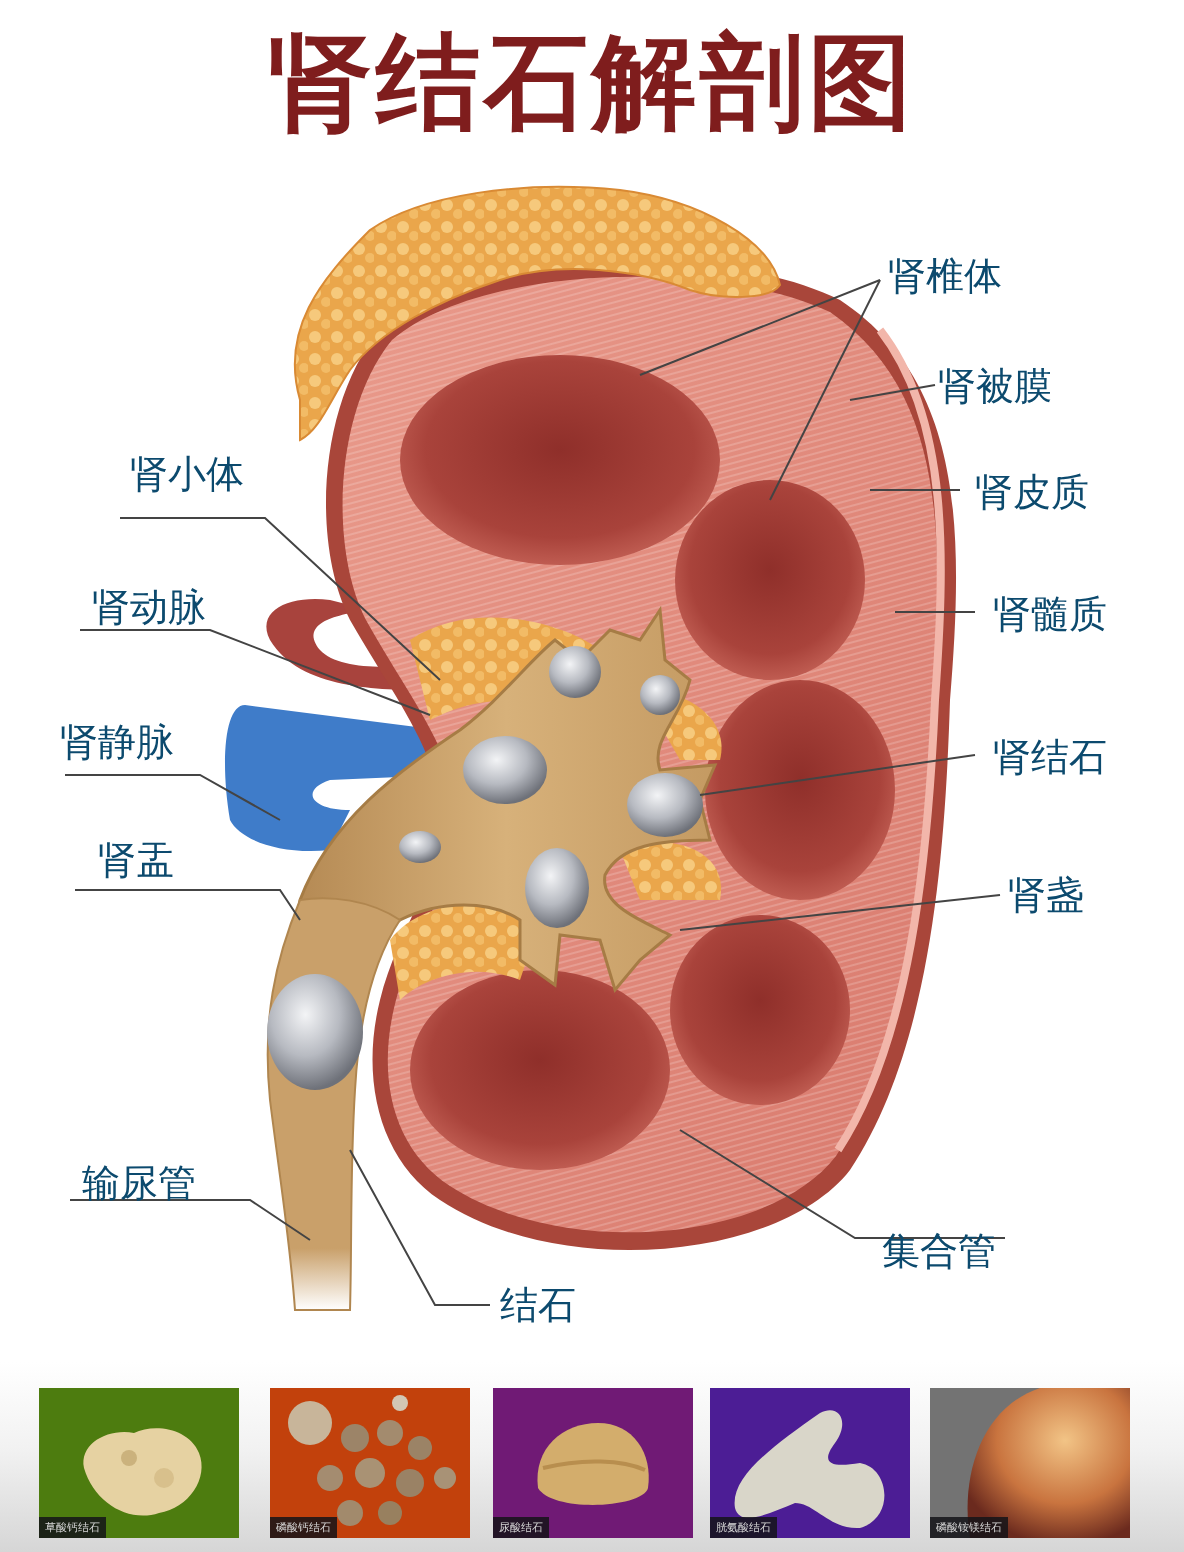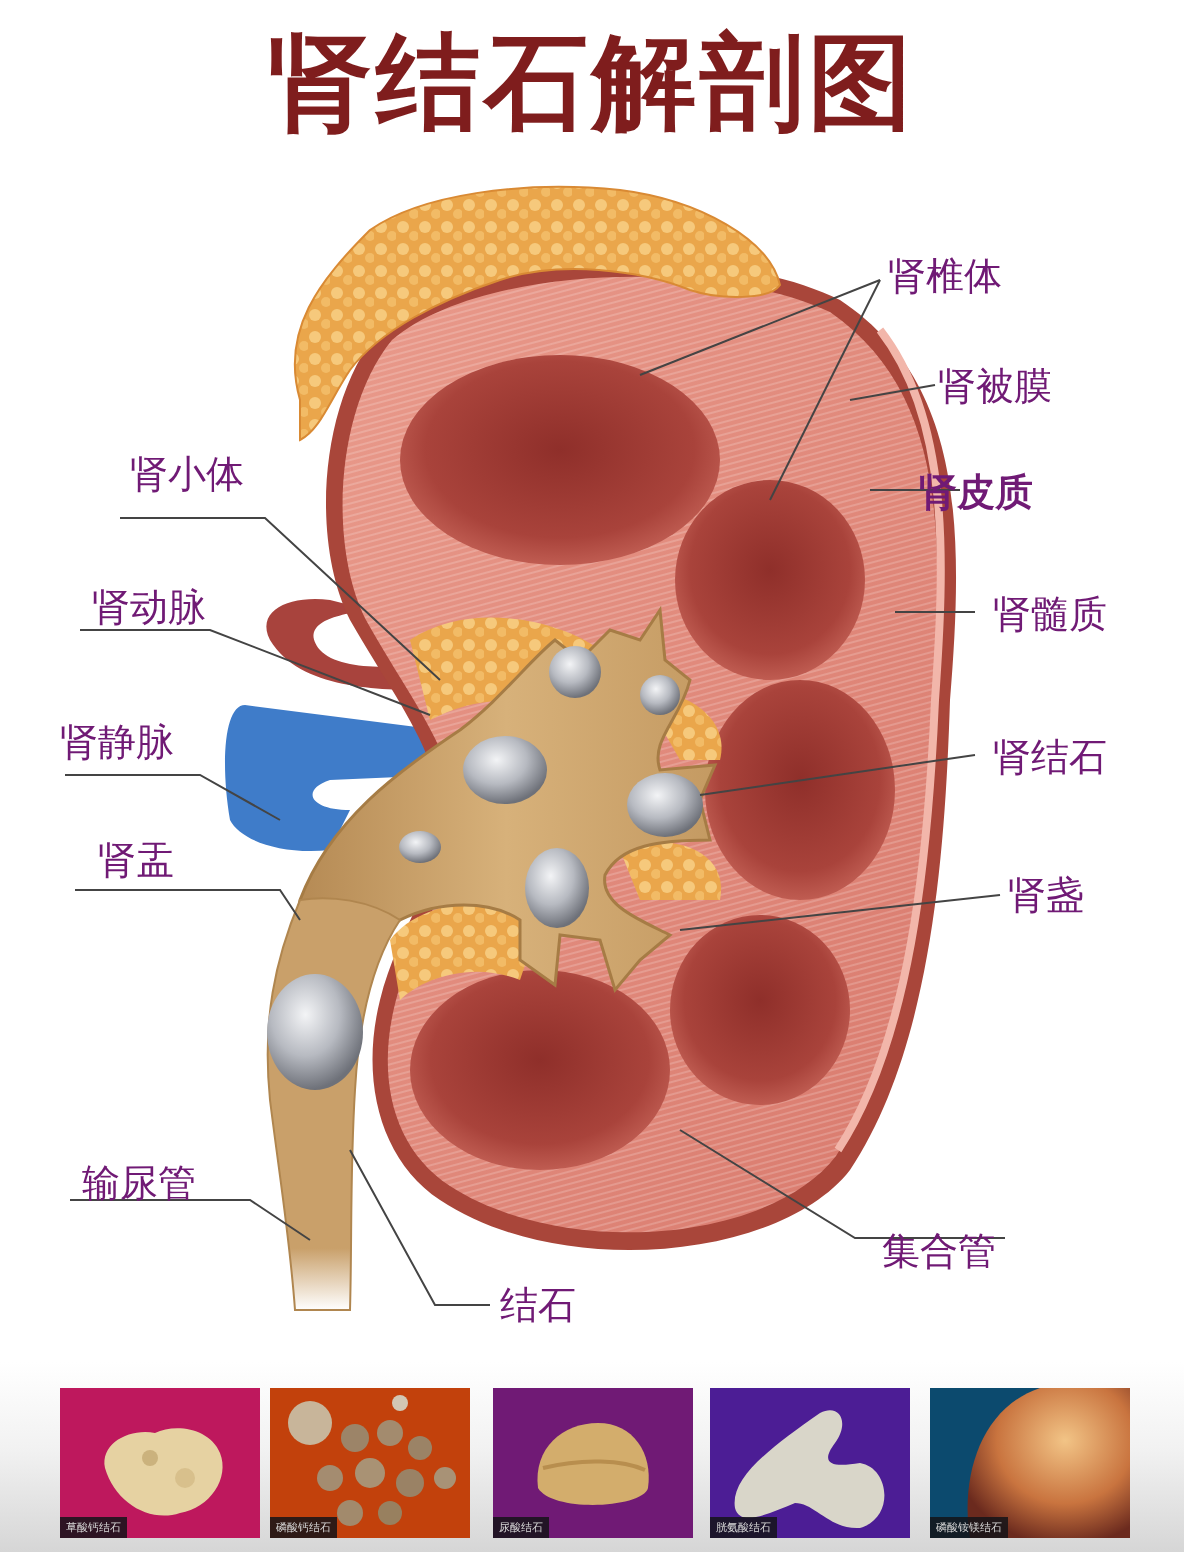--- a/index.html
+++ b/index.html
@@ -4,21 +4,21 @@
 <style>
   * { box-sizing: border-box; margin: 0; padding: 0; }
   html, body { width: 1184px; height: 1552px; background: #ffffff; overflow: hidden; }
   body { position: relative; font-family: "DejaVu Sans", "Liberation Sans", sans-serif; }
   .title {
     position: absolute; left: 0; top: 22px; width: 1184px; text-align: center;
     font-size: 104px; font-weight: bold; letter-spacing: 4px; line-height: 120px;
   }
   svg.diagram { position: absolute; left: 0; top: 0; width: 1184px; height: 1360px; }
   .label {
-    position: absolute; font-size: 38px; color: #701a75; line-height: 44px; white-space: nowrap;
+    position: absolute; font-size: 38px; color: #0c4a6e; line-height: 44px; white-space: nowrap;
   }
   .strip {
     position: absolute; left: 0; top: 1362px; width: 1184px; height: 190px;
     background: linear-gradient(180deg, #ffffff 0%, #f2f2f2 45%, #d6d6d6 100%);
   }
   .thumb {
     position: absolute; top: 1388px; width: 200px; height: 150px; overflow: hidden;
   }
   .thumb svg { width: 100%; height: 100%; display: block; }
   .caption {
@@ -120,35 +120,35 @@
     <polyline points="80,630 210,630 430,715"></polyline>
     <polyline points="65,775 200,775 280,820"></polyline>
     <polyline points="75,890 280,890 300,920"></polyline>
     <polyline points="70,1200 250,1200 310,1240"></polyline>
     <polyline points="490,1305 435,1305 350,1150"></polyline>
   </g>
 </svg>
 
 <div class="label" style="left:888px; top:254px;">肾椎体</div>
 <div class="label" style="left:938px; top:364px;">肾被膜</div>
-<div class="label" style="left:919px; top:470px;font-weight:bold;">肾皮质</div>
+<div class="label" style="left:975px; top:470px;">肾皮质</div>
 <div class="label" style="left:993px; top:592px;">肾髓质</div>
 <div class="label" style="left:993px; top:735px;">肾结石</div>
 <div class="label" style="left:1008px; top:873px;">肾盏</div>
 <div class="label" style="left:882px; top:1185px;margin-top:44px;">集合管</div>
 <div class="label" style="left:130px; top:452px;">肾小体</div>
 <div class="label" style="left:80px; top:585px;margin-left:12px;">肾动脉</div>
 <div class="label" style="left:60px; top:720px;">肾静脉</div>
 <div class="label" style="left:98px; top:838px;font-family:Liberation Serif, serif;">肾盂</div>
 <div class="label" style="left:82px; top:1161px;text-align:center;">输尿管</div>
 <div class="label" style="left:500px; top:1283px;">结石</div>
 
 <div class="strip"></div>
 
-<div class="thumb" style="left:60px; background:#be185d;">
+<div class="thumb" style="left:39px; background:#4d7c0f;">
   <svg viewBox="0 0 200 150">
     <path d="M45 80 C 40 55, 70 40, 95 45 C 115 35, 150 40, 160 65 C 170 90, 150 120, 120 125 C 90 135, 55 115, 45 80 Z" fill="#e6d2a2"></path>
     <circle cx="90" cy="70" r="8" fill="#cbb27d"></circle>
       <circle cx="125" cy="90" r="10" fill="#d8c08c"></circle>
   </svg>
   <span class="caption">草酸钙结石</span>
 </div>
 
 <div class="thumb" style="left:270px; background:#c2410c;">
   <svg viewBox="0 0 200 150">
@@ -175,21 +175,21 @@
   <span class="caption">尿酸结石</span>
 </div>
 
 <div class="thumb" style="left:710px; background:#4c1d95;">
   <svg viewBox="0 0 200 150">
     <path d="M25 120 C 20 90, 60 60, 110 25 C 130 15, 140 35, 125 55 C 110 75, 120 80, 150 75 C 180 80, 185 130, 150 140 C 120 142, 105 115, 85 115 C 60 125, 30 140, 25 120 Z" fill="#d9d6c9"></path>
   </svg>
   <span class="caption">胱氨酸结石</span>
 </div>
 
-<div class="thumb" style="left:930px; background:#0c4a6e;">
+<div class="thumb" style="left:930px; background:#737373;">
   <svg viewBox="0 0 200 150">
     <defs>
       <radialGradient id="struv" cx="60%" cy="35%" r="70%">
         <stop offset="0%" stop-color="#f2c486"></stop>
         <stop offset="60%" stop-color="#c9743f"></stop>
         <stop offset="100%" stop-color="#6b2a1e"></stop>
       </radialGradient>
     </defs>
     <path d="M40 150 C 30 90, 50 20, 110 0 L 200 0 L 200 150 Z" fill="url(#struv)"></path>
   </svg>

